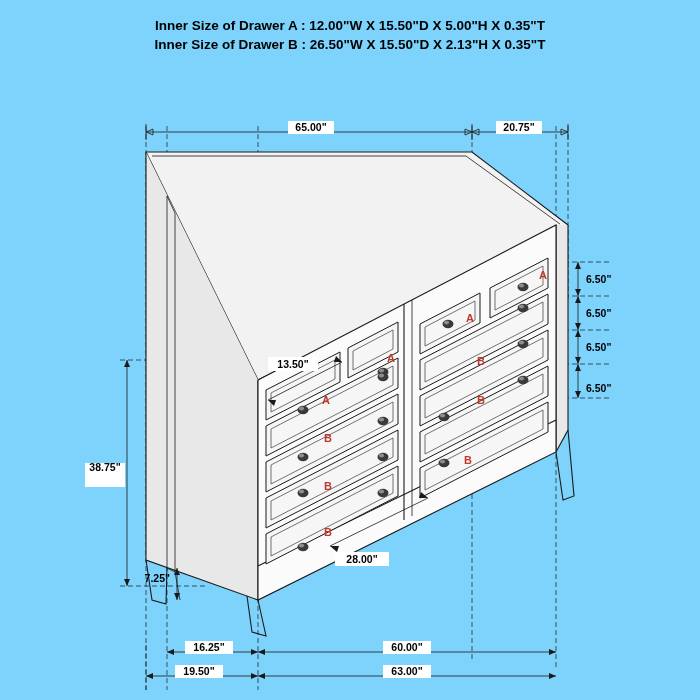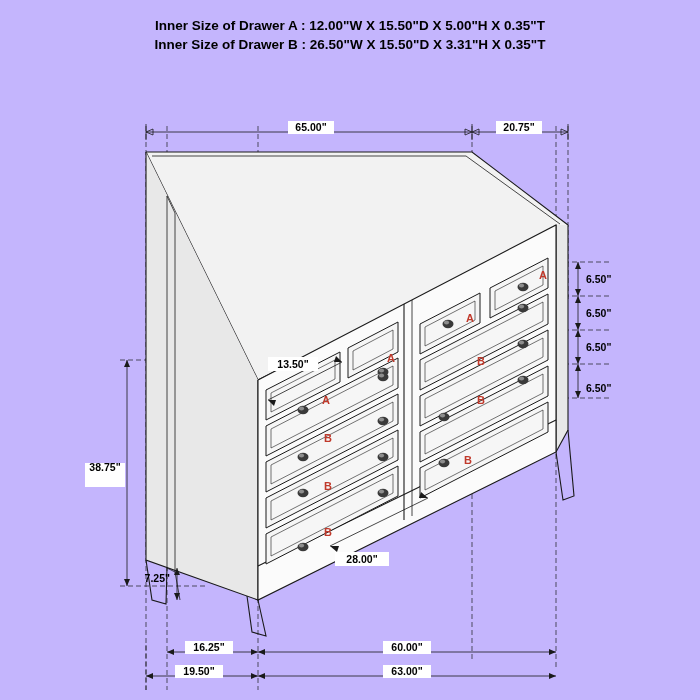--- a/index.html
+++ b/index.html
@@ -6,21 +6,21 @@
   html, body {
     margin: 0; padding: 0;
     width: 700px; height: 700px;
     background: #ffffff;
     font-family: "Liberation Sans", sans-serif;
   }
   #page {
     position: relative;
     width: 700px; height: 700px;
     overflow: hidden;
-    background: #c4b5fd;
+    background: #7dd3fc;
   }
   #header {
     position: absolute;
     top: 16px; left: 0; width: 700px;
     text-align: center;
   }
   #header .hline {
     font-size: 13.5px;
     font-weight: bold;
     color: #000;
@@ -56,21 +56,21 @@
   .knob-o { fill: #3a3a3a; }
   .knob-i { fill: #8d8d8d; }
 </style>
 </head>
 <body>
 
 <div id="page">
 
   <div id="header">
     <div class="hline">Inner Size of Drawer A : 12.00"W X 15.50"D X 5.00"H X 0.35"T</div>
-    <div class="hline">Inner Size of Drawer B : 26.50"W X 15.50"D X 3.31"H X 0.35"T</div>
+    <div class="hline">Inner Size of Drawer B : 26.50"W X 15.50"D X 2.13"H X 0.35"T</div>
   </div>
 
   <svg id="drawing" width="700" height="700">
 
     <g>
       <line class="ext" x1="146" y1="126" x2="146" y2="690"></line>
       <line class="ext" x1="167" y1="126" x2="167" y2="690"></line>
       <line class="ext" x1="258" y1="126" x2="258" y2="690"></line>
       <line class="ext" x1="472" y1="126" x2="472" y2="660"></line>
       <line class="ext" x1="556" y1="126" x2="556" y2="670"></line>

